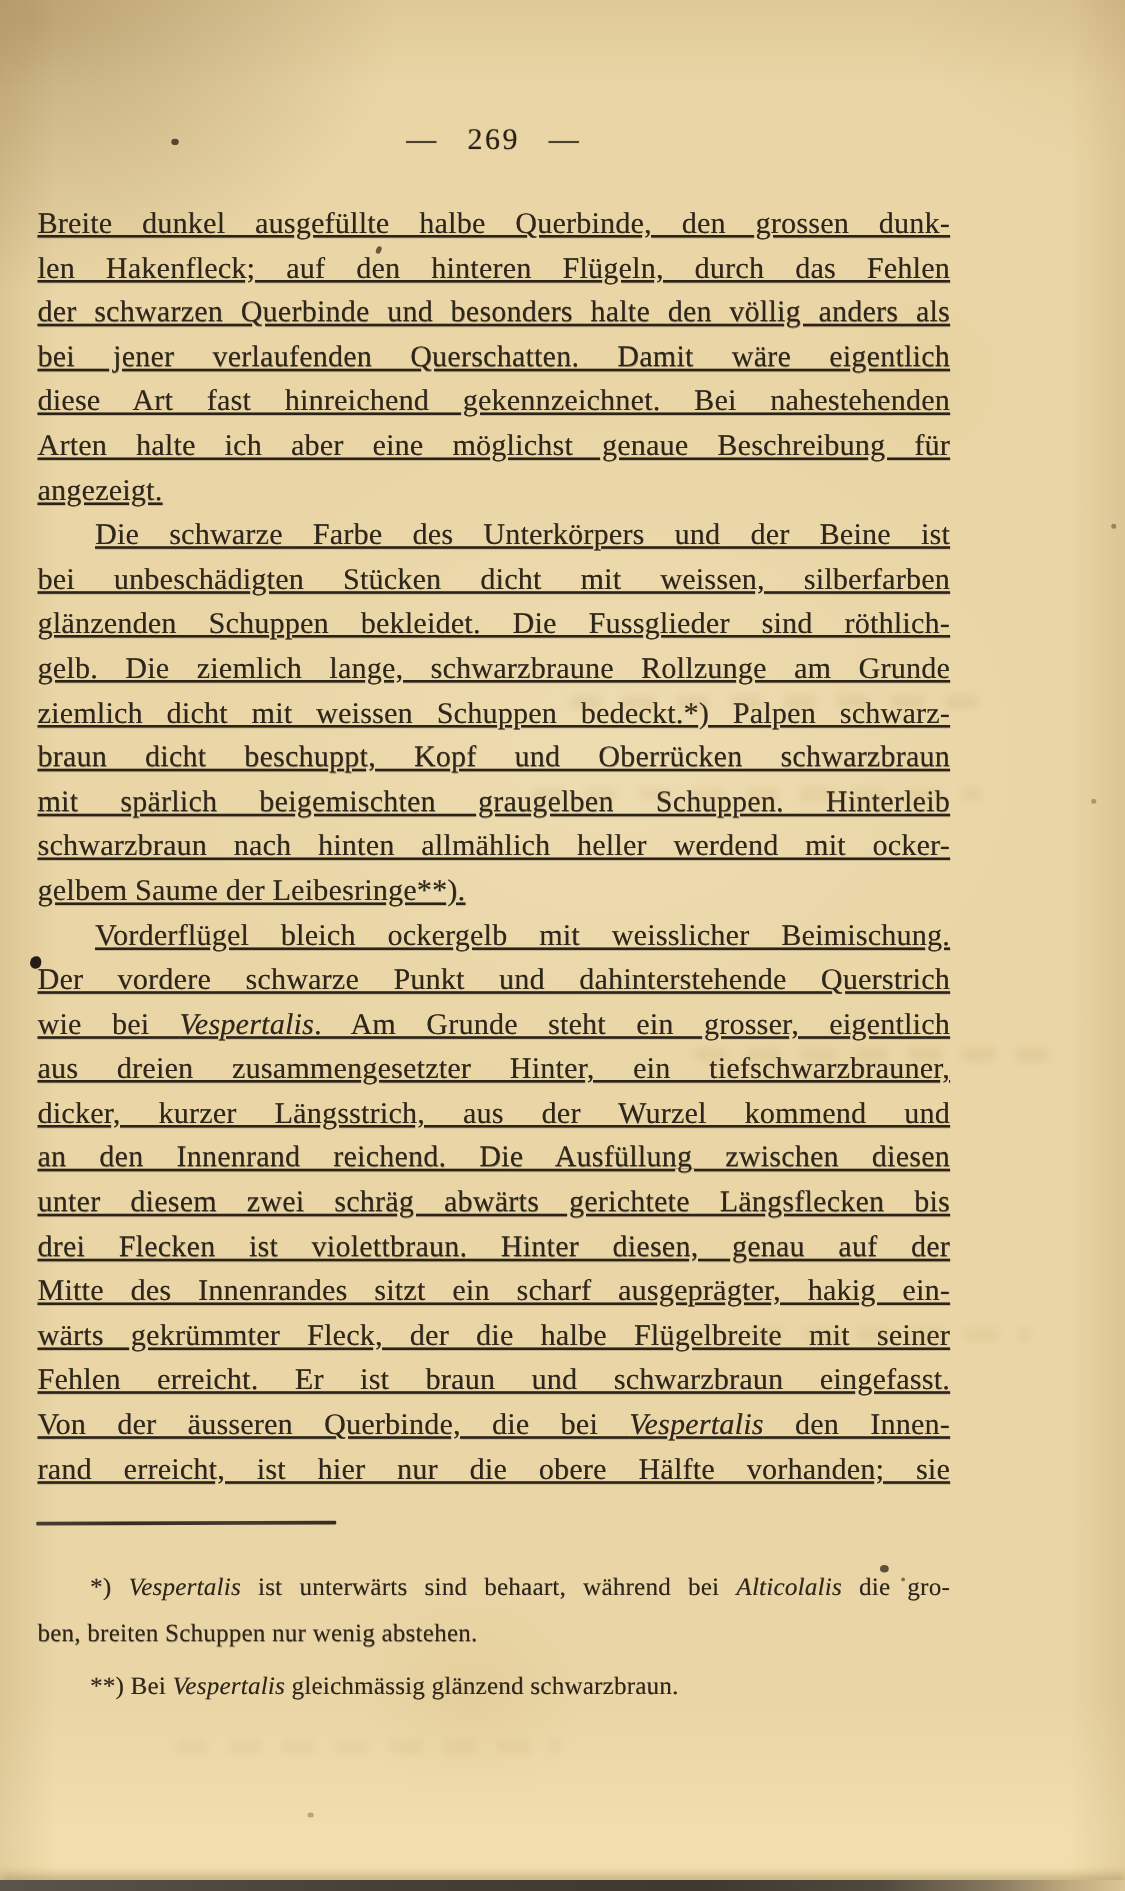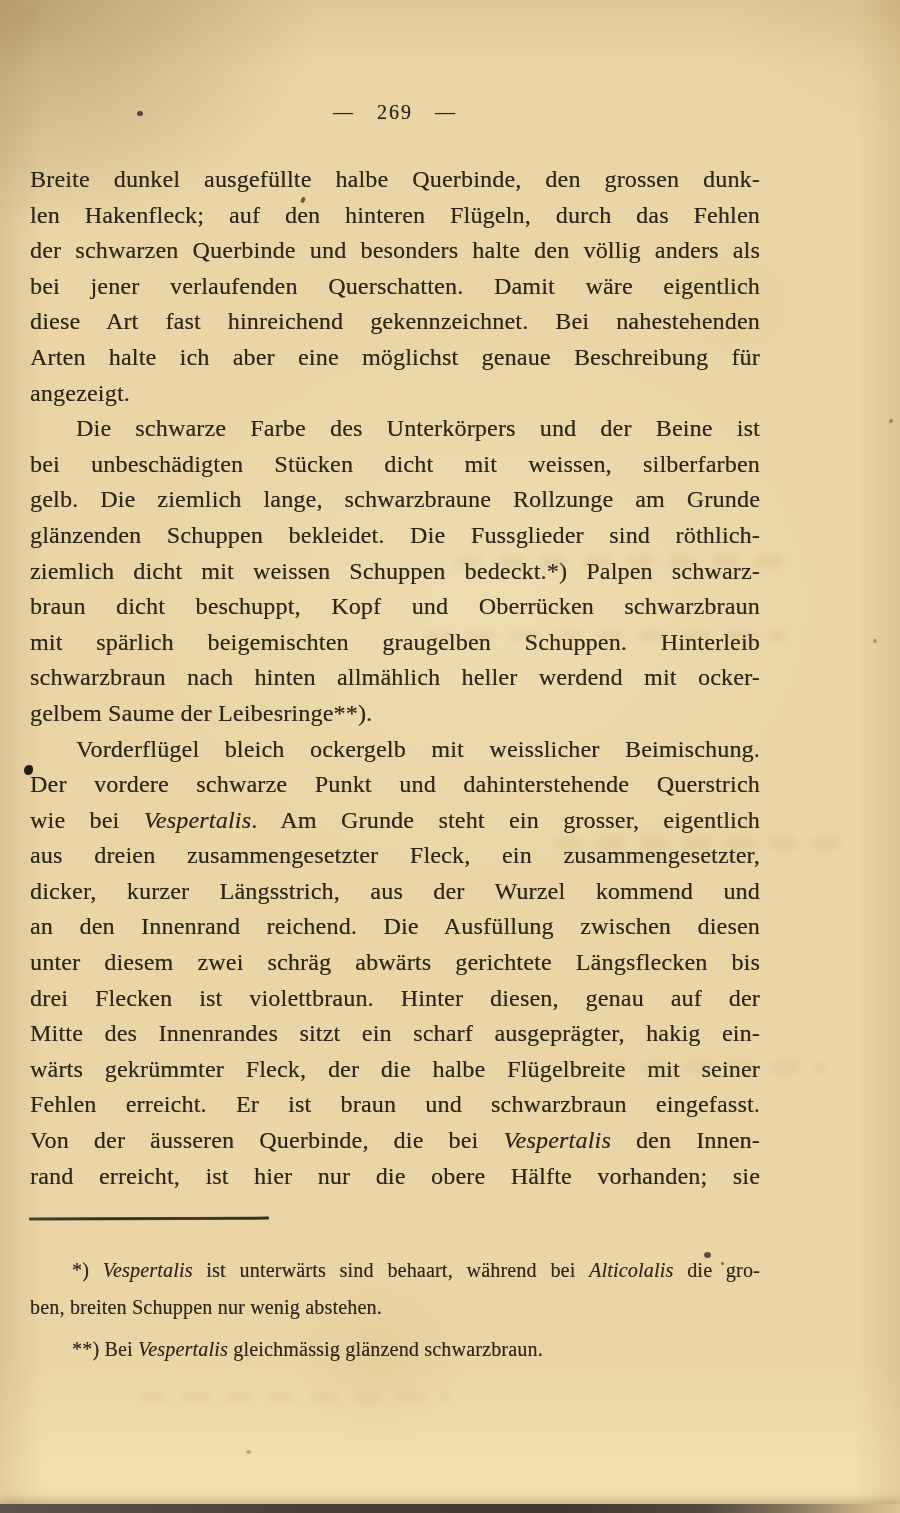--- a/index.html
+++ b/index.html
@@ -12,25 +12,25 @@
       linear-gradient(90deg, rgba(130,92,40,0.13) 0, rgba(130,92,40,0) 45px, rgba(130,92,40,0) 855px, rgba(150,108,52,0.15) 100%),
       linear-gradient(180deg, rgba(130,92,40,0.10) 0, rgba(130,92,40,0) 70px, rgba(130,92,40,0) 1360px, rgba(252,238,192,0.38) 1470px, rgba(246,230,178,0.5) 100%),
       radial-gradient(ellipse 520px 420px at 54% 40%, rgba(255,250,226,0.20), rgba(255,250,226,0) 70%),
       radial-gradient(circle 90px at 42% 90%, rgba(196,158,88,0.12), rgba(196,158,88,0) 100%),
       radial-gradient(circle 70px at 82% 20%, rgba(205,170,100,0.10), rgba(205,170,100,0) 100%);
     font-family:"Liberation Serif","DejaVu Serif",serif;
     color:#2c2318;
   }
   .header {
     position:absolute; top:96px; left:30px; width:730px;
-    text-align:center; font-size:20px; line-height:32px;
+    text-align:center; font-size:24px; line-height:32px;
     word-spacing:15px; letter-spacing:2px; color:#2a2214;
     text-shadow:0 0 1px rgba(42,34,20,0.45);
   }
-  .body-text { position:absolute; top:162px; left:30px; width:730px; }
+  .body-text { position:absolute; top:162px; left:30px; width:730px;text-decoration:underline; }
   .line {
     height:35.6px; line-height:35.6px; font-size:24px;
     letter-spacing:0.2px; color:#2e261a;
     text-shadow:0.3px 0.3px 0.5px rgba(46,38,26,0.5);
   }
   .line.j { text-align:justify; text-align-last:justify; }
   .line.ind { text-indent:46px; }
   .footnote-rule {
     position:absolute; top:1217px; left:29px; width:240px; height:3px;
     background:linear-gradient(90deg,#4a4134 0%, #352d22 30%, #453c2e 70%, #352d22 100%);
@@ -82,31 +82,31 @@
   <div class="body-text" id="body-text">
       <div class="line j"><span>Breite dunkel ausgefüllte halbe Querbinde, den grossen dunk-</span></div>
       <div class="line j"><span>len Hakenfleck; auf den hinteren Flügeln, durch das Fehlen</span></div>
       <div class="line j"><span>der schwarzen Querbinde und besonders halte den völlig anders als</span></div>
       <div class="line j"><span>bei jener verlaufenden Querschatten. Damit wäre eigentlich</span></div>
       <div class="line j"><span>diese Art fast hinreichend gekennzeichnet. Bei nahestehenden</span></div>
       <div class="line j"><span>Arten halte ich aber eine möglichst genaue Beschreibung für</span></div>
       <div class="line"><span>angezeigt.</span></div>
       <div class="line j ind"><span>Die schwarze Farbe des Unterkörpers und der Beine ist</span></div>
       <div class="line j"><span>bei unbeschädigten Stücken dicht mit weissen, silberfarben</span></div>
+      <div class="line j"><span>glänzenden Schuppen bekleidet. Die Fussglieder sind röthlich-</span></div>
       <div class="line j"><span>gelb. Die ziemlich lange, schwarzbraune Rollzunge am Grunde</span></div>
-      <div class="line j"><span>glänzenden Schuppen bekleidet. Die Fussglieder sind röthlich-</span></div>
       <div class="line j"><span>ziemlich dicht mit weissen Schuppen bedeckt.*) Palpen schwarz-</span></div>
       <div class="line j"><span>braun dicht beschuppt, Kopf und Oberrücken schwarzbraun</span></div>
       <div class="line j"><span>mit spärlich beigemischten graugelben Schuppen. Hinterleib</span></div>
       <div class="line j"><span>schwarzbraun nach hinten allmählich heller werdend mit ocker-</span></div>
       <div class="line"><span>gelbem Saume der Leibesringe**).</span></div>
       <div class="line j ind"><span>Vorderflügel bleich ockergelb mit weisslicher Beimischung.</span></div>
       <div class="line j"><span>Der vordere schwarze Punkt und dahinterstehende Querstrich</span></div>
       <div class="line j"><span>wie bei </span><i>Vespertalis</i><span>. Am Grunde steht ein grosser, eigentlich</span></div>
-      <div class="line j"><span>aus dreien zusammengesetzter Fleck, ein zusammengesetzter,</span></div>
+      <div class="line j"><span>aus dreien zusammengesetzter Hinter, ein tiefschwarzbrauner,</span></div>
       <div class="line j"><span>dicker, kurzer Längsstrich, aus der Wurzel kommend und</span></div>
       <div class="line j"><span>an den Innenrand reichend. Die Ausfüllung zwischen diesen</span></div>
       <div class="line j"><span>unter diesem zwei schräg abwärts gerichtete Längsflecken bis</span></div>
       <div class="line j"><span>drei Flecken ist violettbraun. Hinter diesen, genau auf der</span></div>
       <div class="line j"><span>Mitte des Innenrandes sitzt ein scharf ausgeprägter, hakig ein-</span></div>
       <div class="line j"><span>wärts gekrümmter Fleck, der die halbe Flügelbreite mit seiner</span></div>
       <div class="line j"><span>Fehlen erreicht. Er ist braun und schwarzbraun eingefasst.</span></div>
       <div class="line j"><span>Von der äusseren Querbinde, die bei </span><i>Vespertalis</i><span> den Innen-</span></div>
       <div class="line j"><span>rand erreicht, ist hier nur die obere Hälfte vorhanden; sie</span></div>
     </div>

